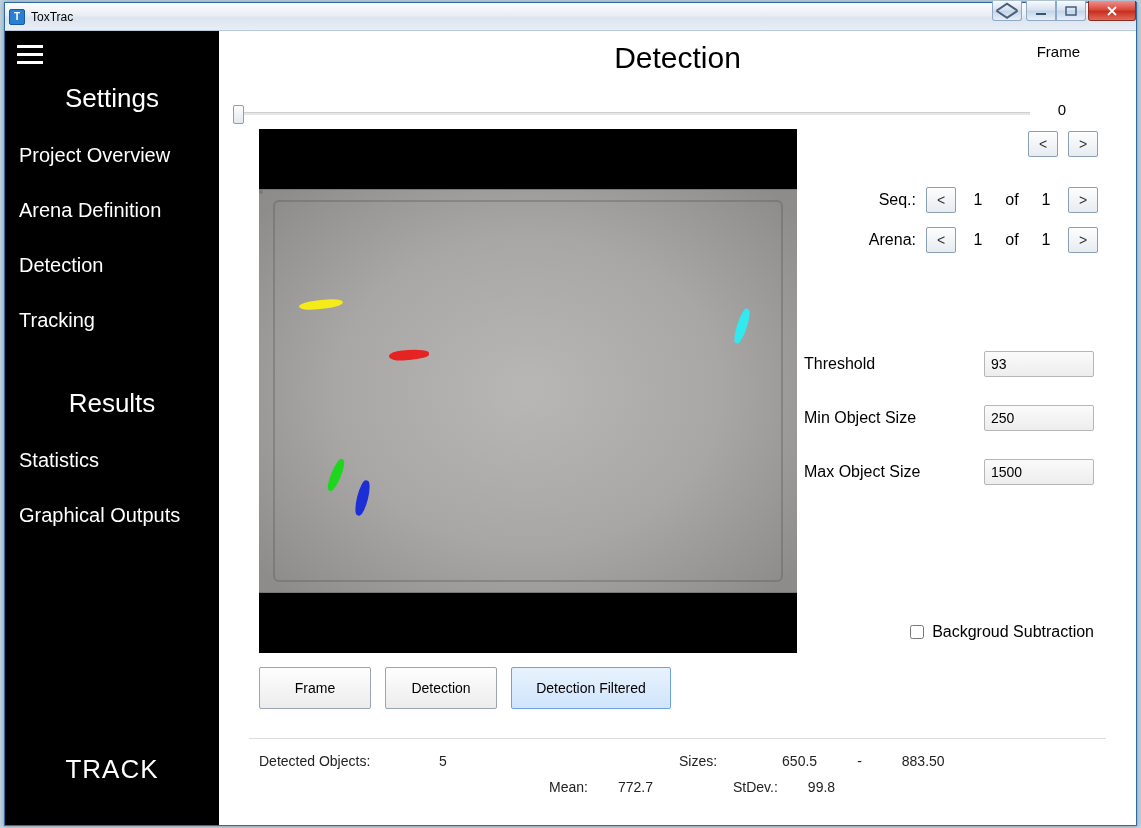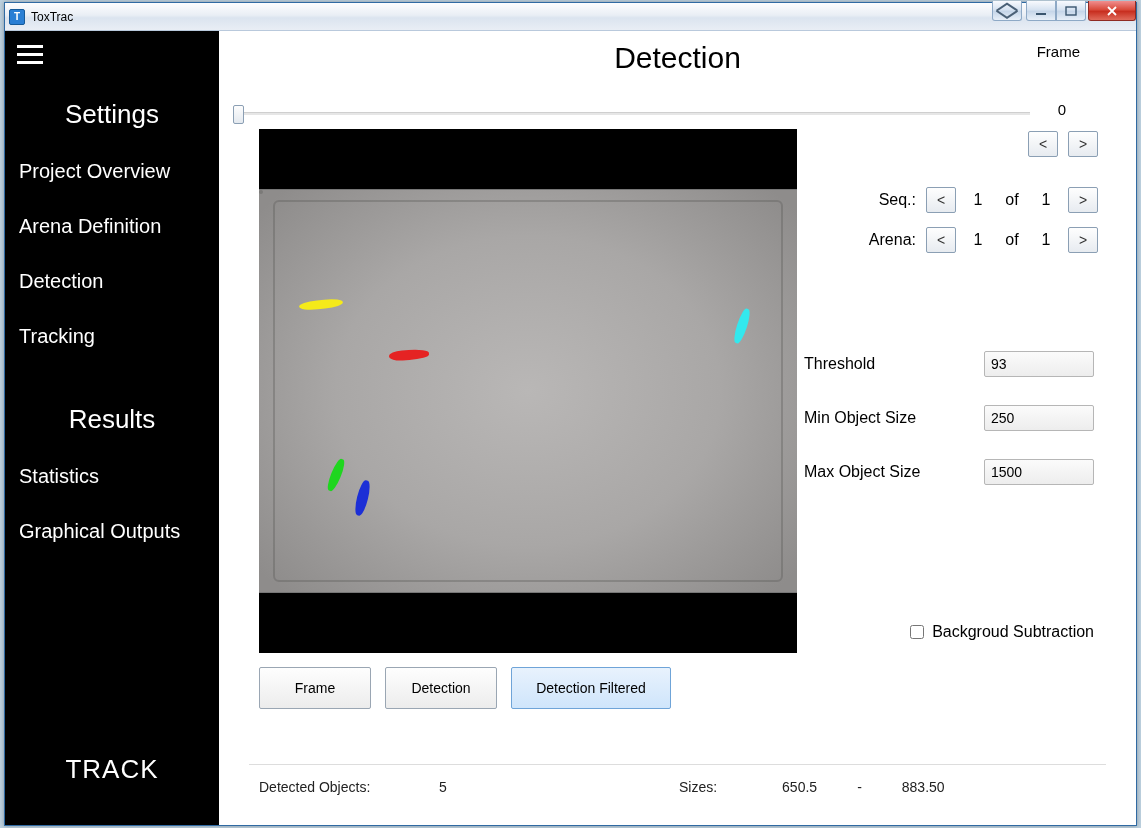--- a/index.html
+++ b/index.html
@@ -44,21 +44,21 @@
   }
   .body { flex: 1; display: flex; min-height: 0; }
 
   .sidebar {
     width: 214px; background: #000; color: #fff; display: flex; flex-direction: column;
   }
   .hamburger {
     width: 38px; height: 34px; margin: 6px 0 0 6px; display:flex;flex-direction:column;justify-content:center;gap:5px;padding:4px 6px;
   }
   .hamburger span { height: 3px; background: #fff; }
-  .side-section-title { font-size: 26px; font-weight: 300; text-align: center; margin-top: 28px; margin-bottom: 14px; }
+  .side-section-title { font-size: 26px; font-weight: 300; text-align: center; margin-top: 12px; margin-bottom: 14px; }
   .side-item { font-size: 20px; font-weight: 300; padding: 16px 10px 16px 14px; cursor: pointer; }
   .side-spacer { flex: 1; }
   .track-btn { font-size: 26px; font-weight: 300; text-align: center; letter-spacing: 1px; padding: 30px 0 40px 0; cursor: pointer; }
 
   .main { flex: 1; background: #fff; position: relative; display:flex; flex-direction: column; }
   .page-title { font-size: 30px; font-weight: 300; text-align: center; margin-top: 10px; }
   .frame-label { position:absolute; top: 12px; right: 56px; font-size: 15px; }
   .timeline { position: absolute; top: 74px; left: 14px; right: 106px; height: 16px; display:flex;align-items:center; }
   .timeline .track { flex:1; height:3px; background:#e6e6e6; border-top:1px solid #cfcfcf; position:relative; }
   .timeline .thumb { position:absolute; left:0; top:-8px; width:11px; height:19px; background:linear-gradient(#fdfdfd,#e4e9ef); border:1px solid #8b9fb4; border-radius:2px; }
@@ -260,16 +260,23 @@
       <div class="statusbar">
         <div class="status-row">
           <span class="slabel">Detected Objects:</span>
           <span class="sval">5</span>
           <span class="spad"></span>
           <span>Sizes:</span>
           <span style="width:60px;text-align:right">650.5</span>
           <span>-</span>
           <span>883.50</span>
         </div>
+        <div class="status-row status-row2">
+          <span>Mean:</span>
+          <span>772.7</span>
+          <span style="width:20px"></span>
+          <span>StDev.:</span>
+          <span>99.8</span>
+        </div>
       </div>
     </div>
   </div>
 </div>
 
 </body></html>

